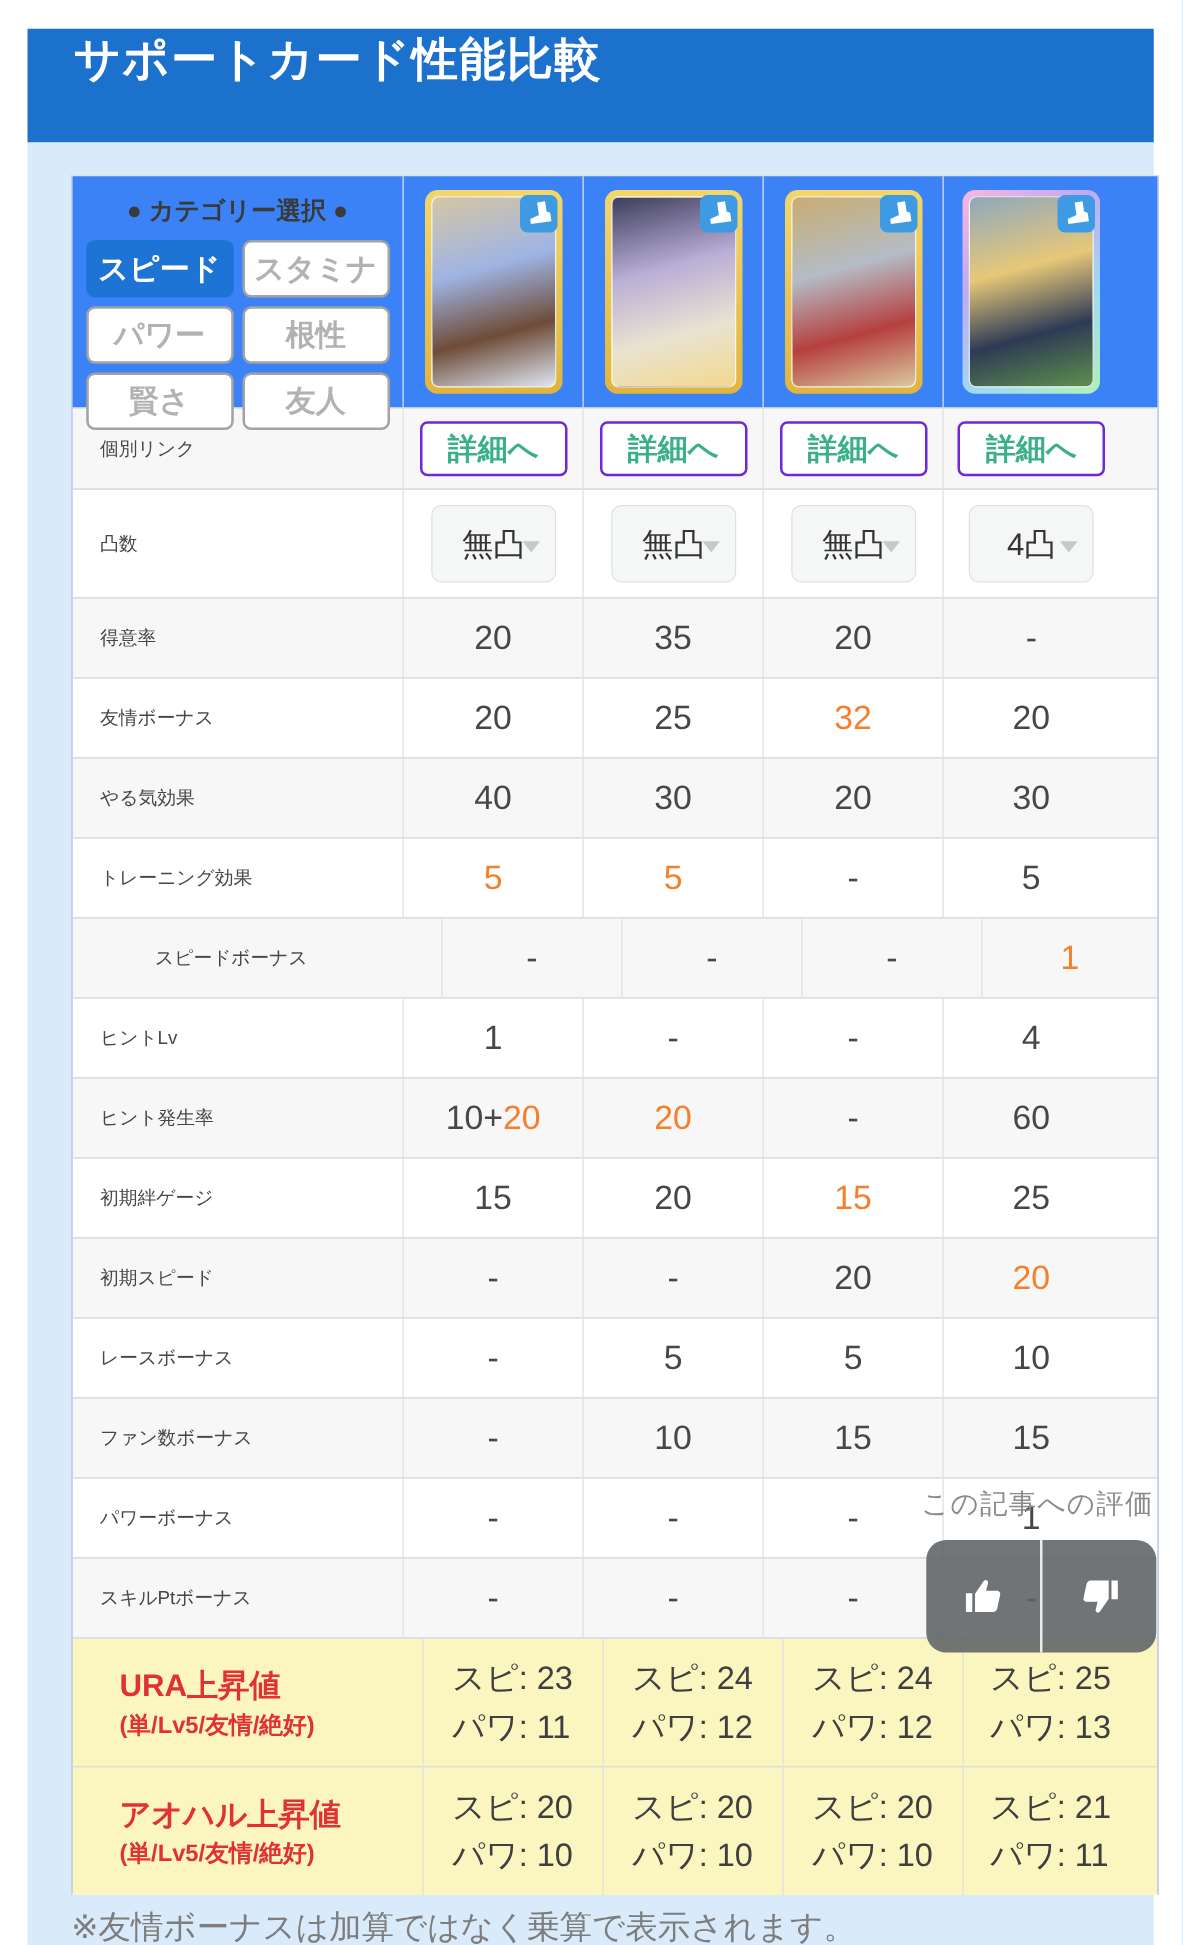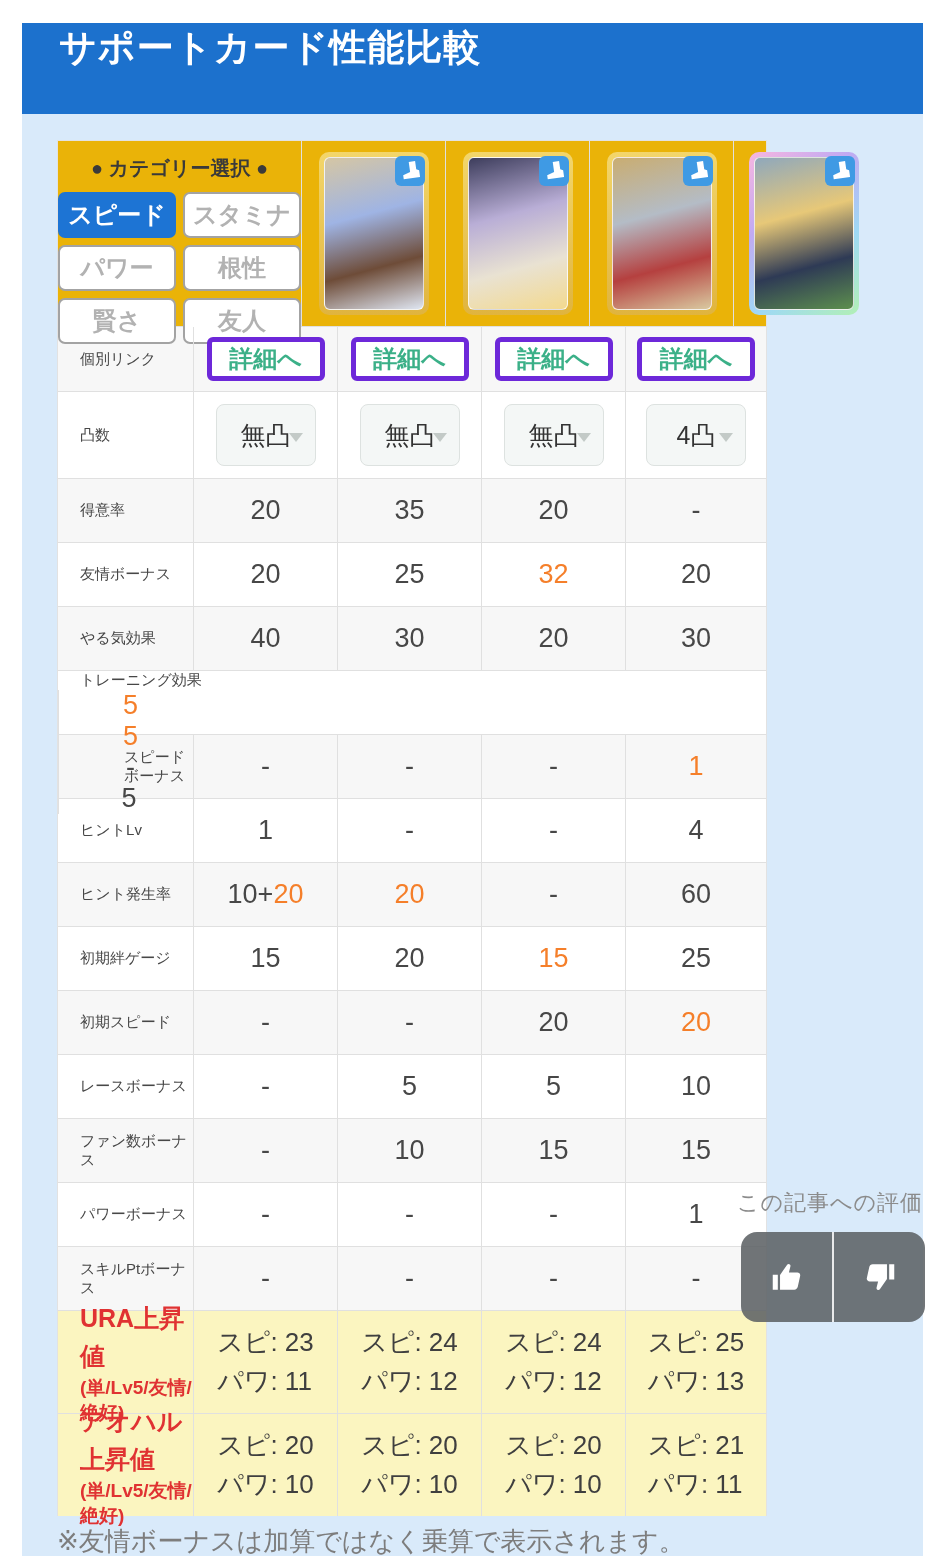--- a/index.html
+++ b/index.html
@@ -9,29 +9,29 @@
 
   
   .header-bar { position:absolute; left:22px; top:23px; width:901px; height:91px;
     background:#1c71cd; display:flex; padding-left:37px; }
   .page-title { color:#ffffff; font-size:37px; font-weight:bold; letter-spacing:1px; }
 
   
   .content-bg { position:absolute; left:22px; top:114px; width:901px; height:1442px; background:#d9eafa; }
 
   
-  .panel { position:absolute; left:57px; top:140px; width:710px; height:1376px;
-    background:#eab308; border:1px solid #e2e2e2; }
+  .panel { position:absolute; left:57px; top:140px; width:870px; height:1376px;
+    background:#3b82f6; border:1px solid #e2e2e2; }
   .row { display:flex; width:100%; border-top:1px solid #e0e0e0; }
   .row:first-child { border-top:none; }
   .header-row { height:185px; }
   .link-row   { height:65px; }
   .select-row { height:87px; }
   .stat-row   { height:64px; }
-  .hl-row     { height:103px; background:#fbf5c0 !important; }
+  .hl-row     { height:103px; background:#fbf5c0 !important;justify-content:center; }
   .cell { border-left:1px solid #e0e0e0; display:flex; align-items:center; justify-content:center; }
   .cell:first-child { border-left:none; }
   .label-cell { width:264px; justify-content:flex-start; padding-left:22px; }
   .value-cell { width:144px; flex:none; }
   .value-cell.last { width:141px; }
   .row-label { font-size:15px; color:#474747; font-weight:400; }
   .hl-row .label-cell { flex-direction:column; align-items:flex-start; justify-content:center; }
   .hl-label { color:#e03232; font-weight:bold; font-size:25px; line-height:1.55; }
   .hl-sublabel { color:#e03232; font-weight:bold; font-size:19px; line-height:1.3; }
   .stat-value { font-size:27px; color:#474747; font-weight:500; }
@@ -49,21 +49,21 @@
   .cat-btn.selected { background:#1d74d4; border-color:#1d74d4; color:#ffffff; }
 
   
   .card { position:relative; width:110px; height:163px; border-radius:10px; padding:5px; cursor:pointer; }
   .card-art { width:100%; height:100%; border-radius:6px; border:1px solid rgba(255,255,255,.8); }
   .badge { position:absolute; top:4px; right:4px; width:30px; height:30px; border-radius:6px;
     background:#3f9ae4; display:flex; align-items:center; justify-content:center; }
   .badge svg { transform:rotate(-8deg); }
 
   
-  .detail-btn { width:118px; height:44px; background:#ffffff; border:5px solid #6d28d9;
+  .detail-btn { width:118px; height:44px; background:#ffffff; border:2px solid #6d28d9;
     border-radius:6px; color:#3bb088; font-size:24px; font-weight:bold; cursor:pointer;
     font-family:"Liberation Sans","DejaVu Sans",sans-serif; }
   .lb-select { position:relative; width:100px; height:62px; background:#f4f7f6;
     border:1px solid #dde2e0; border-radius:8px; color:#333333; font-size:25px; font-weight:500;
     cursor:pointer; font-family:"Liberation Sans","DejaVu Sans",sans-serif; }
   .lb-select::after { content:""; position:absolute; right:12px; top:28px;
     border-left:7px solid transparent; border-right:7px solid transparent;
     border-top:9px solid #c3cac7; }
 
   
@@ -221,21 +221,21 @@
         <div class="cell value-cell">
           <span class="stat-value">30</span>
         </div>
         <div class="cell value-cell">
           <span class="stat-value">20</span>
         </div>
         <div class="cell value-cell last">
           <span class="stat-value">30</span>
         </div>
       </div>
-      <div class="row stat-row" style="background: rgb(255, 255, 255); flex-direction: column;">
+      <div class="row stat-row" style="background: rgb(255, 255, 255);">
         <div class="cell label-cell">
           <span class="row-label">トレーニング効果</span>
         </div>
         <div class="cell value-cell">
           <span class="stat-value orange">5</span>
         </div>
         <div class="cell value-cell">
           <span class="stat-value orange">5</span>
         </div>
         <div class="cell value-cell">

